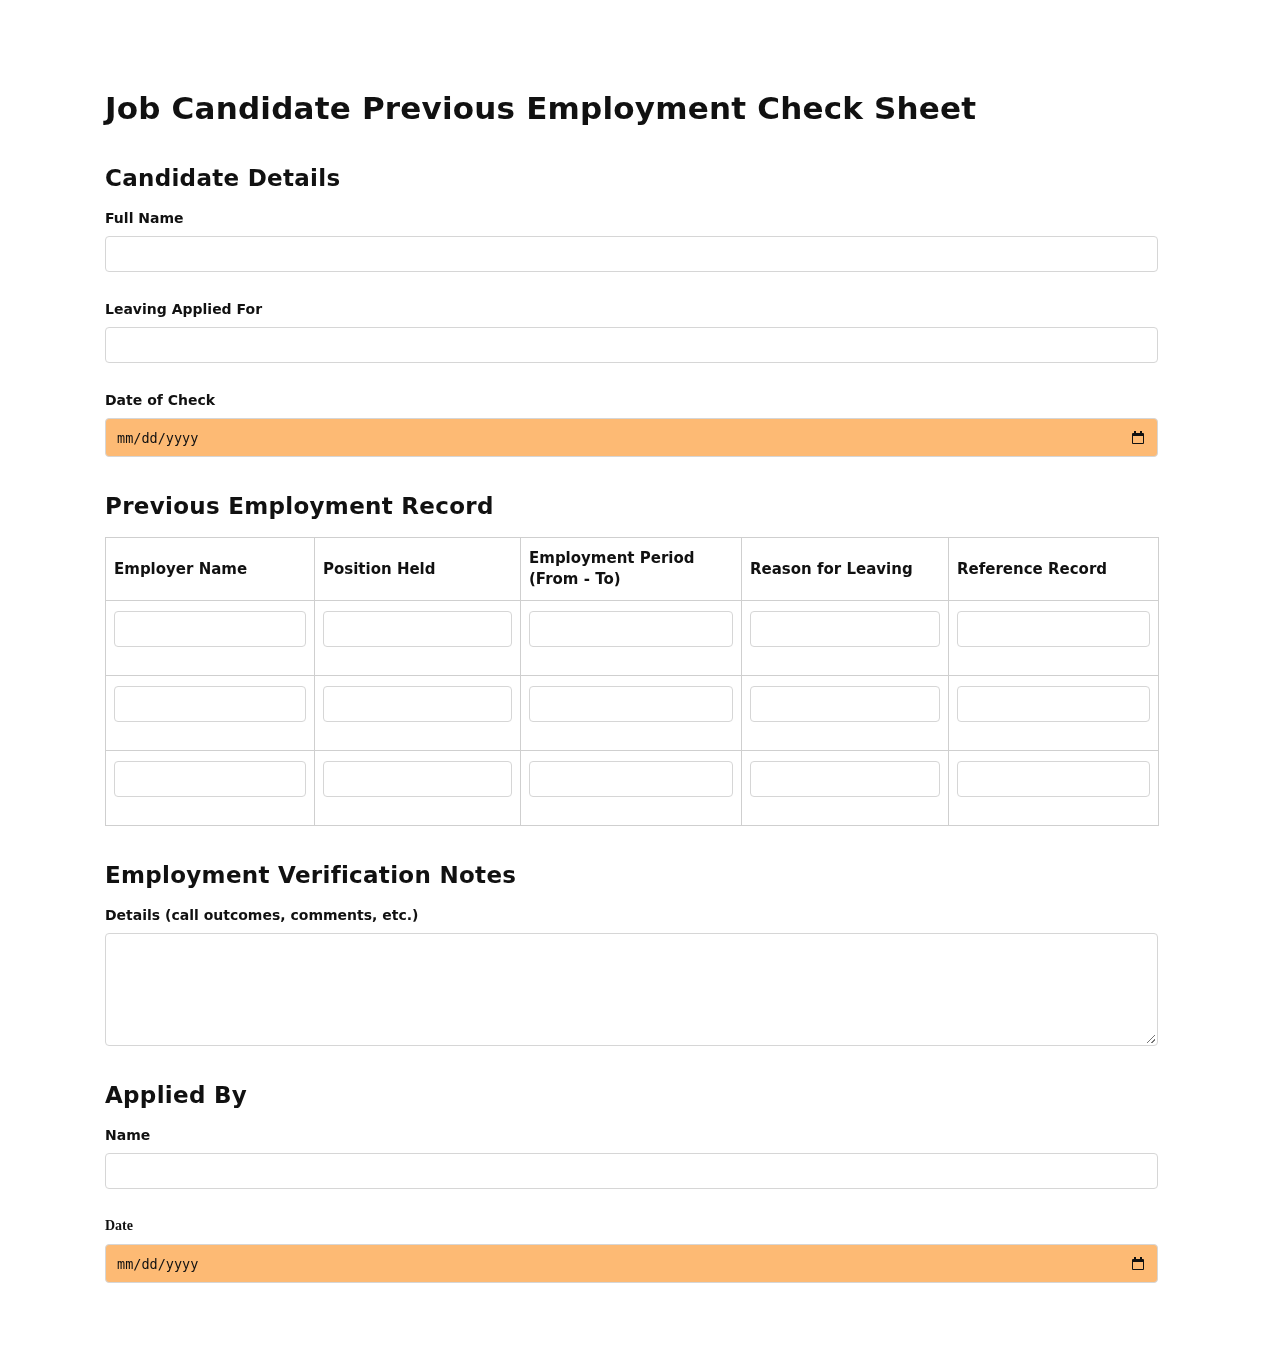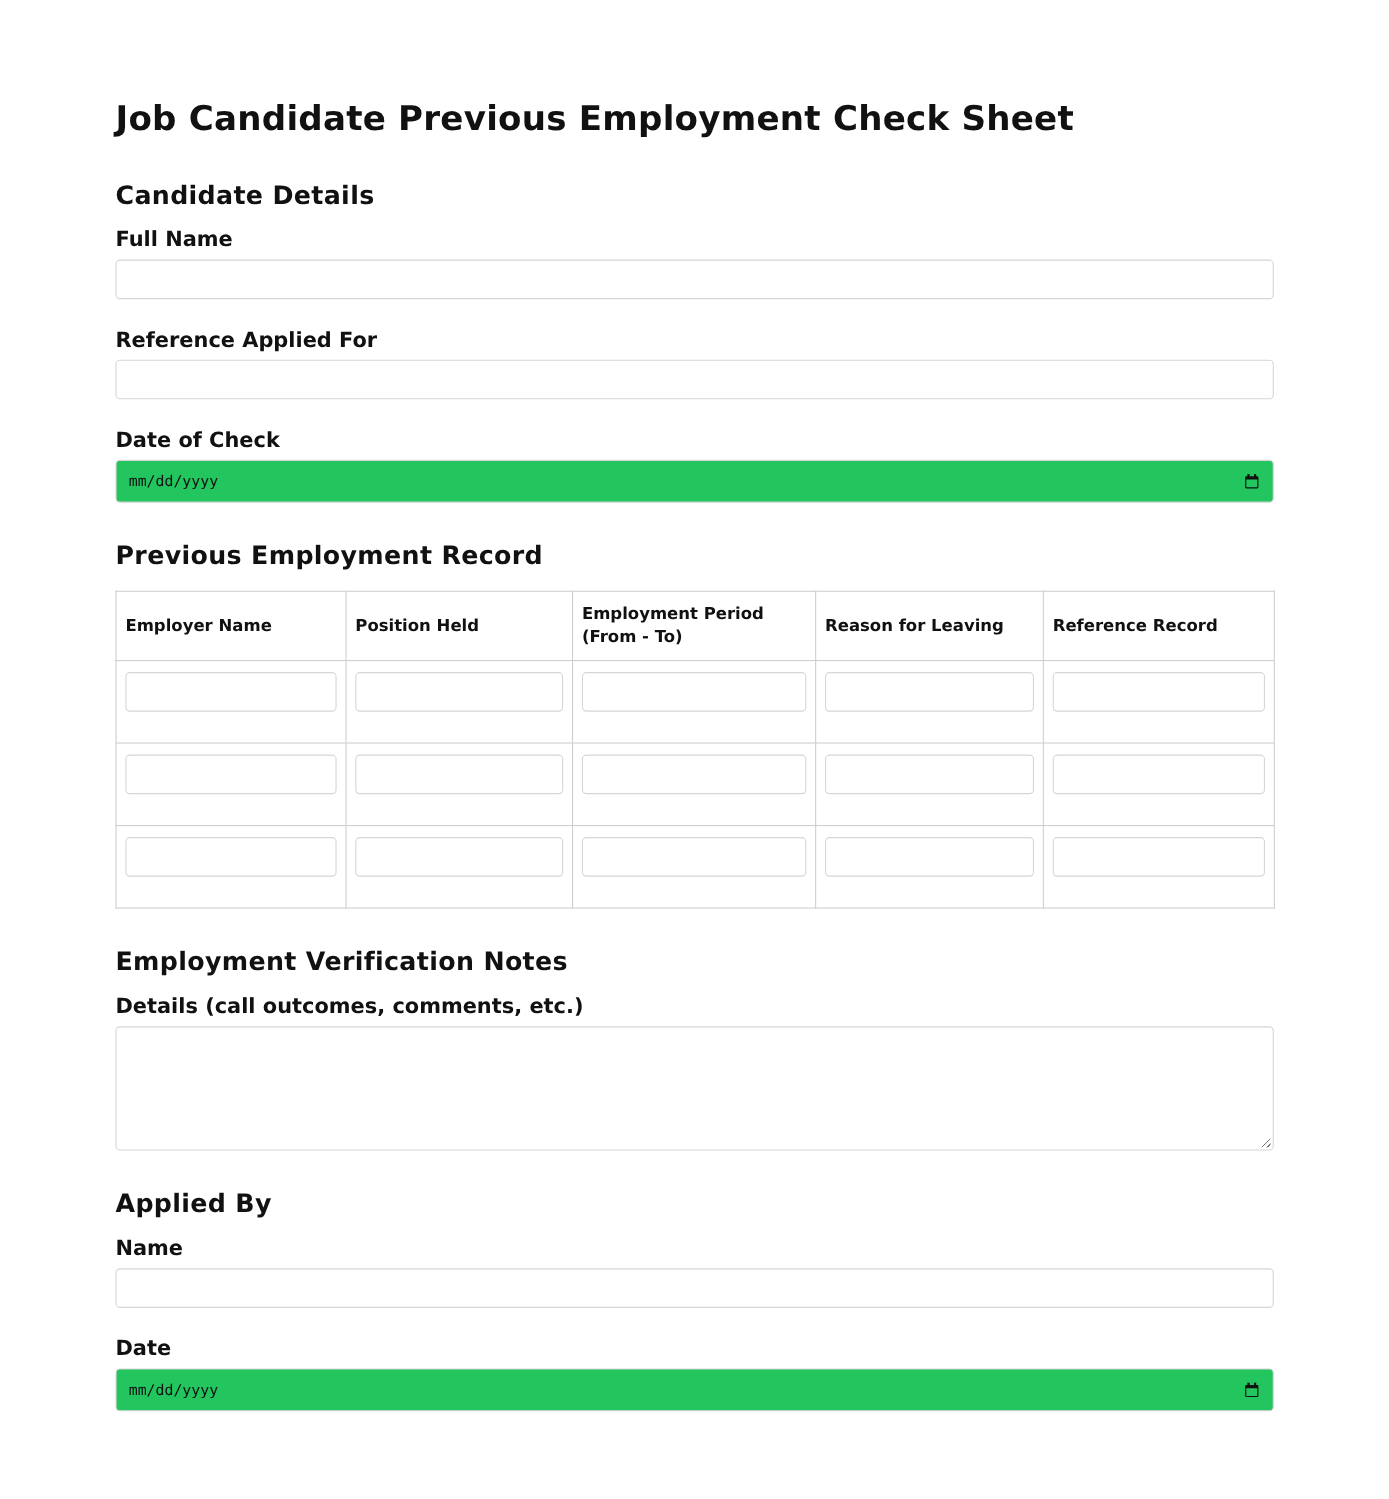--- a/index.html
+++ b/index.html
@@ -26,21 +26,21 @@
   h2 {
     margin: 0;
     font-size: 23px;
     font-weight: 600;
     letter-spacing: 0.3px;
     line-height: 32px;
     color: #111;
   }
   .label {
     display: block;
-    font-size: 19px;
+    font-size: 14px;
     font-weight: 600;
     color: #111;
     line-height: 20px;
   }
   .text-input {
     display: block;
     width: 1053px;
     height: 36px;
     border: 1px solid #d6d6d6;
     border-radius: 4px;
@@ -49,21 +49,21 @@
     font-size: 14px;
     padding: 0 10px;
     outline: none;
   }
   .date-input {
     position: relative;
     width: 1053px;
     height: 39px;
     border: 1px solid #d6d6d6;
     border-radius: 4px;
-    background: #22c55e;
+    background: #fdba74;
     display: flex;
     align-items: center;
     padding: 0 12px 0 11px;
   }
   .date-text {
     font-family: "DejaVu Sans Mono", monospace;
     font-size: 13.5px;
     color: #111;
     flex: 1;
   }
@@ -138,21 +138,21 @@
 <div class="page">
 
   <h1>Job Candidate Previous Employment Check Sheet</h1>
 
   <section style="margin-top:32px;">
     <h2>Candidate Details</h2>
 
     <label class="label" style="margin-top:14px;">Full Name</label>
     <input type="text" class="text-input" style="margin-top: 8px;" value="">
 
-    <label class="label" style="margin-top:27px;">Reference Applied For</label>
+    <label class="label" style="margin-top:27px;">Leaving Applied For</label>
     <input type="text" class="text-input" style="margin-top: 8px;" value="">
 
     <label class="label" style="margin-top:27px;">Date of Check</label>
     <div class="date-input" style="margin-top:8px;">
       <span class="date-text">mm/dd/yyyy</span>
       <span class="cal-icon">
         <span class="ring-l"></span>
           <span class="ring-r"></span>
           <span class="body"></span>
       </span>
@@ -242,21 +242,21 @@
       <span class="resize-grip"></span>
     </div>
   </section>
 
   <section style="margin-top:33px;">
     <h2>Applied By</h2>
 
     <label class="label" style="margin-top:14px;">Name</label>
     <input type="text" class="text-input" style="margin-top: 8px;" value="">
 
-    <label class="label" style="margin-top:27px;">Date</label>
+    <label class="label" style="margin-top:27px;font-family:Liberation Serif, serif;">Date</label>
     <div class="date-input" style="margin-top:8px;">
       <span class="date-text">mm/dd/yyyy</span>
       <span class="cal-icon">
         <span class="ring-l"></span>
           <span class="ring-r"></span>
           <span class="body"></span>
       </span>
     </div>
   </section>
 

